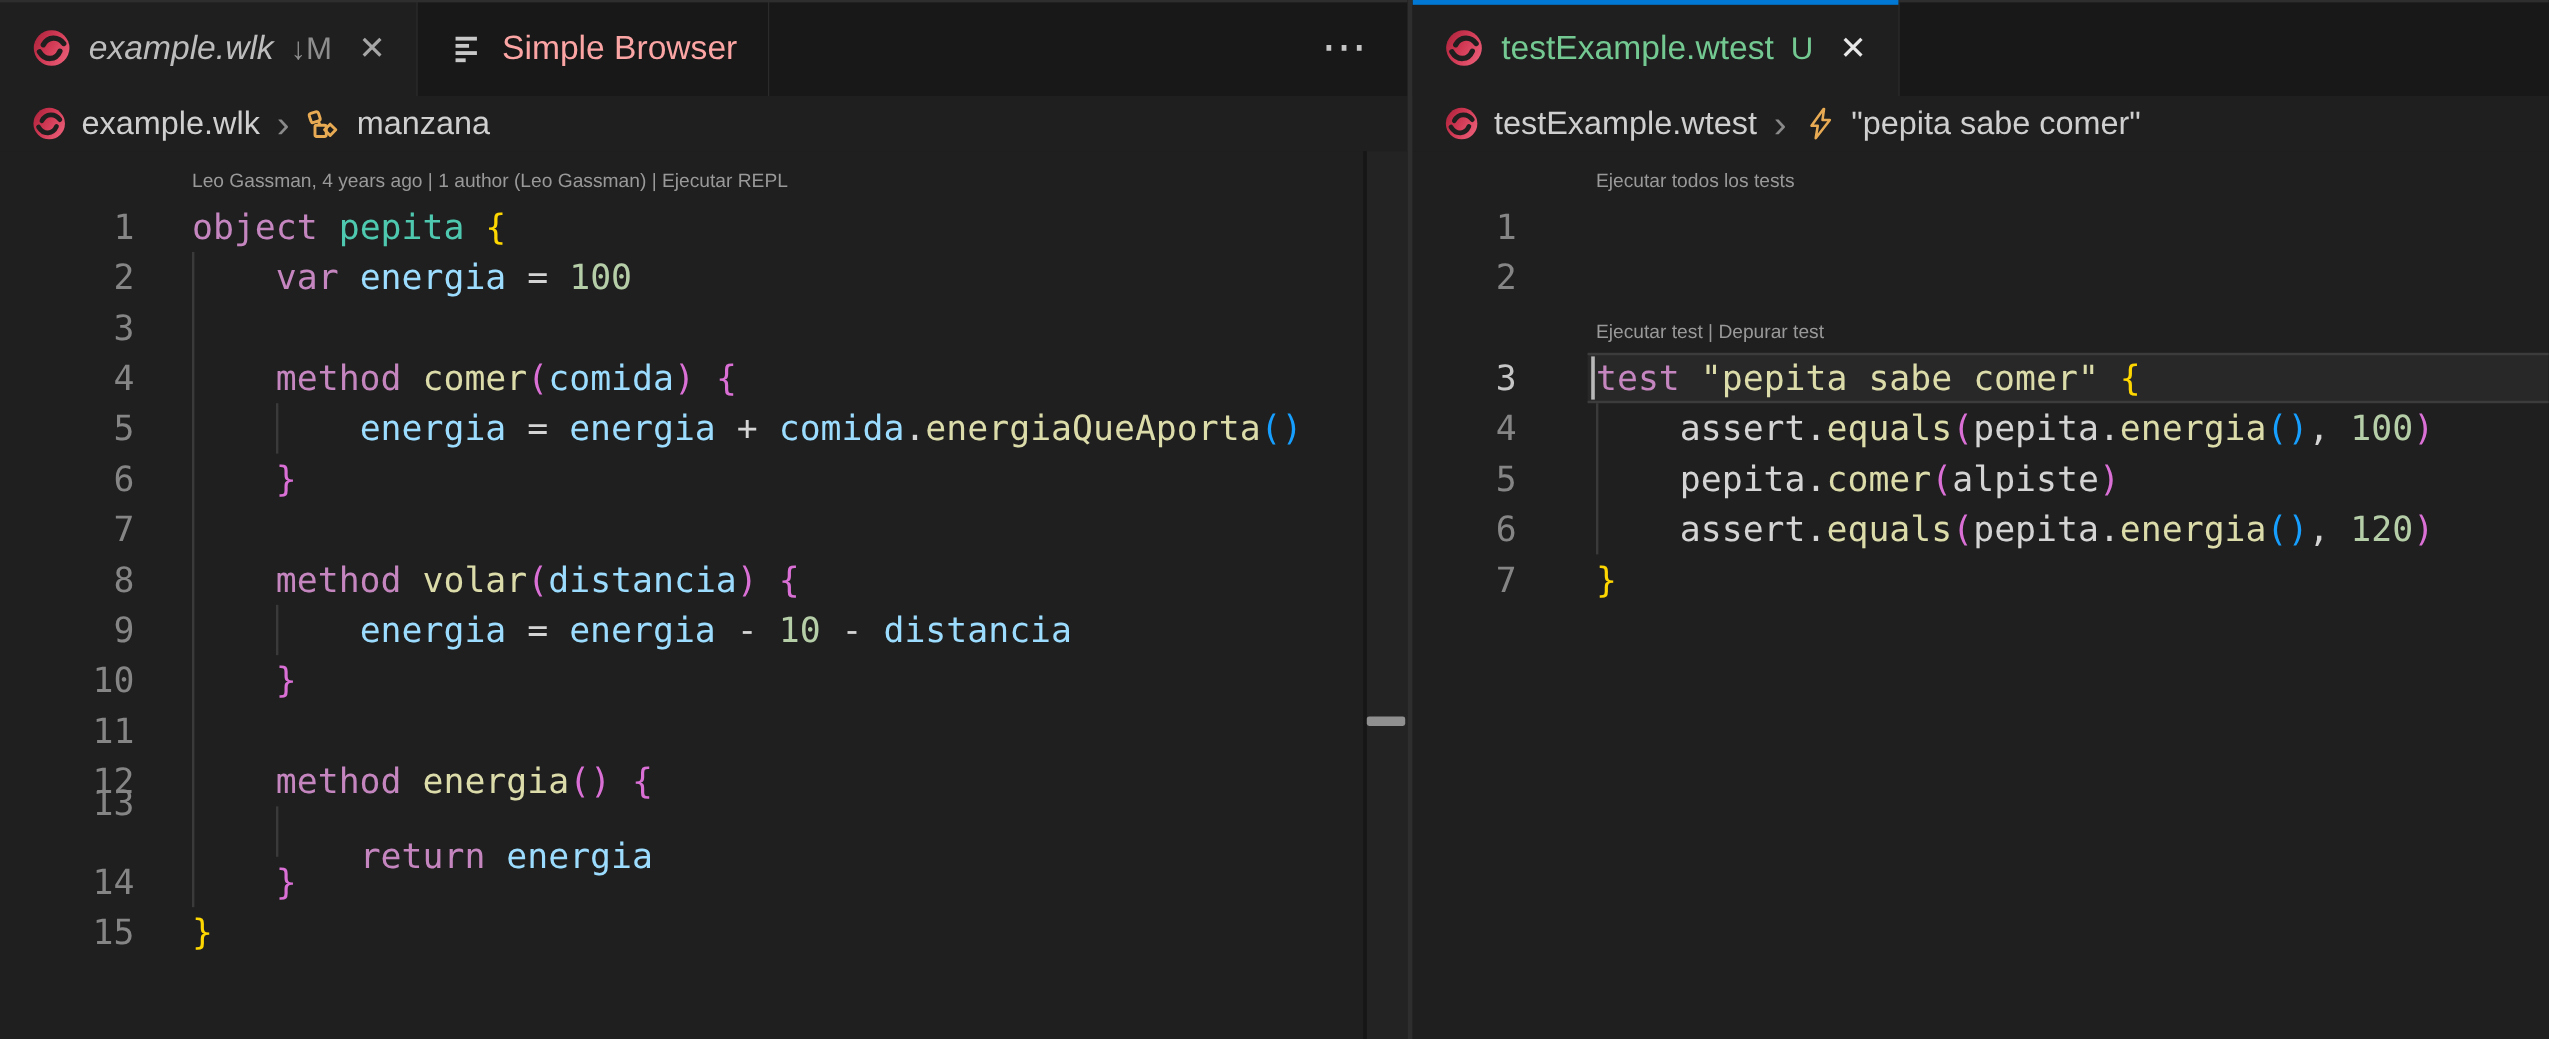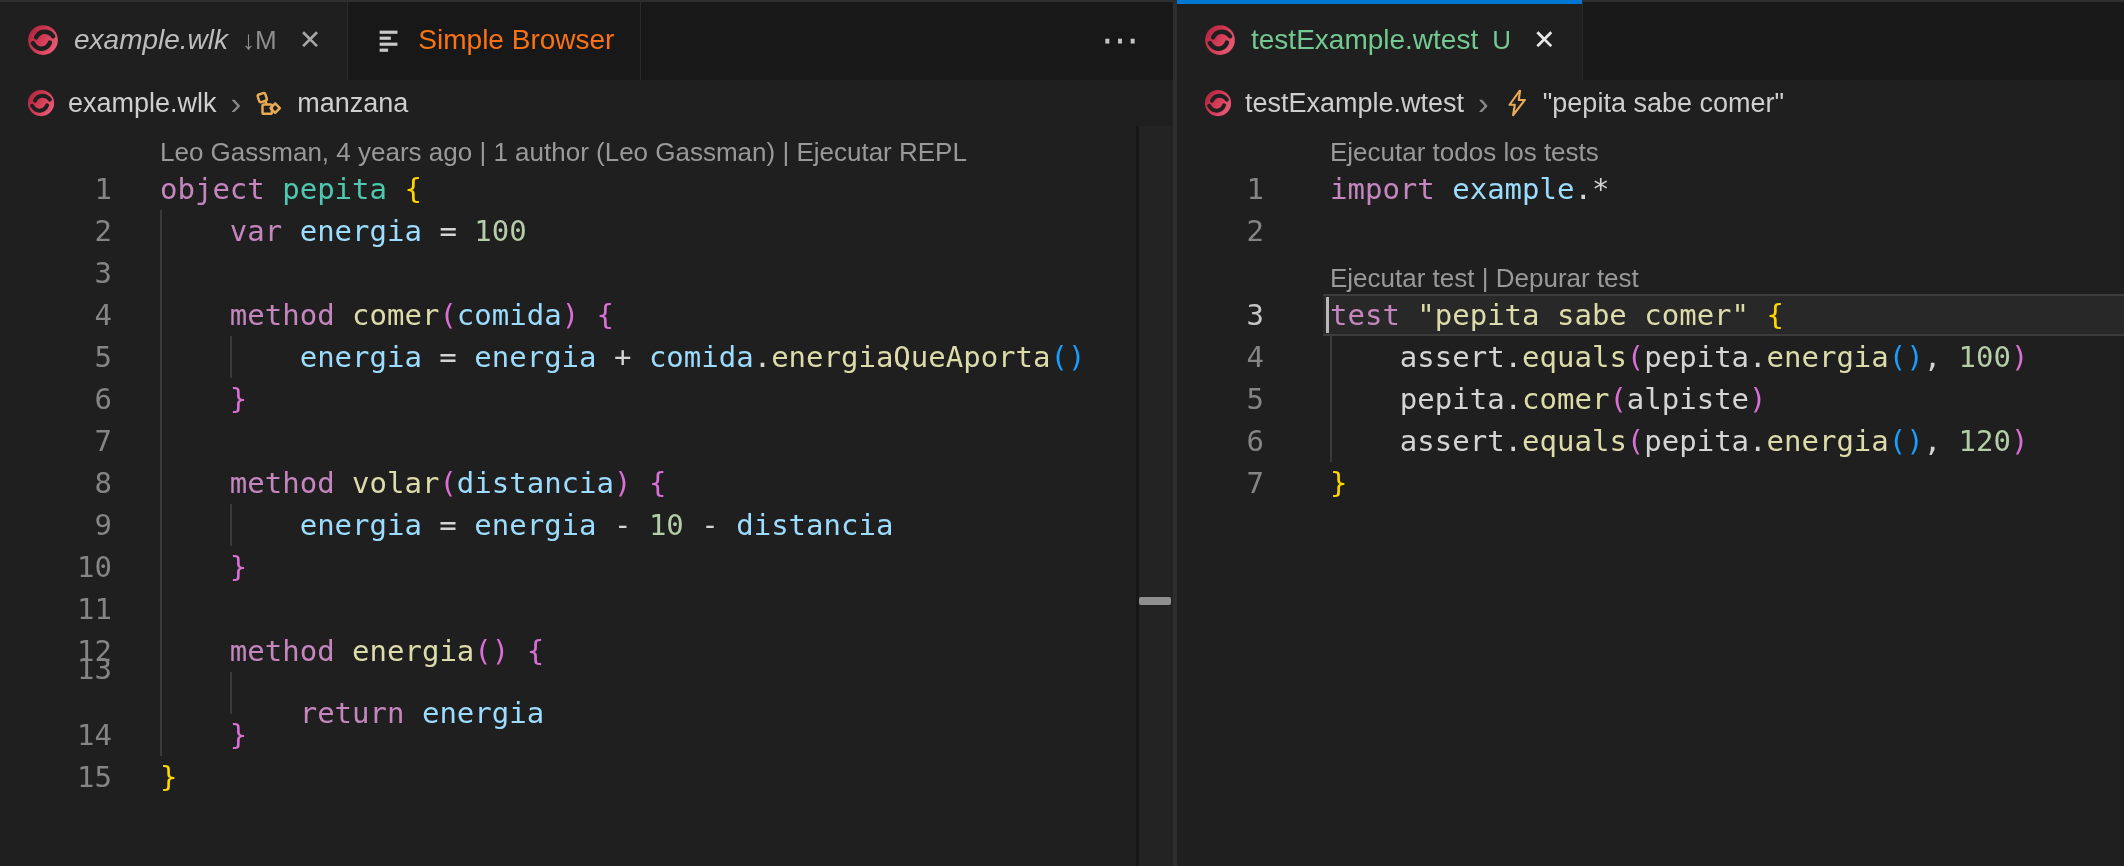--- a/index.html
+++ b/index.html
@@ -7,42 +7,42 @@
     font-family:"Liberation Sans",sans-serif}
   .pane{position:absolute;top:0;bottom:0;background:#1f1f1f;overflow:hidden}
   #left-pane{left:0;width:1173px}
   #right-pane{left:1177px;width:947px}
   #sash{position:absolute;left:1173px;width:4px;top:0;bottom:0;background:#2e2e2e;z-index:5}
   .tabbar{position:absolute;left:0;right:0;top:0;height:80px;background:#181818;display:flex}
   .topline{position:absolute;left:0;right:0;top:0;height:2px;background:#2e2e2e;z-index:2}
   .tab{position:relative;display:flex;align-items:center;gap:14px;padding:0 26px;height:80px;
     border-right:1px solid #2b2b2b;font-size:28px;flex:none}
   .tab.active{background:#1f1f1f}
-  .tab .title{color:#f97316;white-space:nowrap}
+  .tab .title{color:#fca5a5;white-space:nowrap}
   .tab.preview .title{font-style:italic;color:#bdbdbd}
   .tab.untracked .title{color:#73c991}
   .badge{font-size:26px;color:#8d8d8d;white-space:nowrap}
   .tab.untracked .badge{color:#73c991}
   .close{font-size:27px;color:#a6a6a6;margin-left:8px}
   .tab.untracked .close{color:#e8e8e8}
   .blue-top{position:absolute;top:0;left:0;right:0;height:4px;background:#0078d4;z-index:3}
   .strip-fill{flex:1;display:flex;align-items:center;justify-content:flex-end;padding-right:34px}
   .more{font-size:38px;color:#c5c5c5;line-height:1}
   .breadcrumbs{position:absolute;top:80px;left:0;right:0;height:46px;display:flex;align-items:center;
     padding-left:26px;gap:12px;font-size:27px;color:#cfcfcf;background:#1f1f1f}
   .bc-sep{color:#8a8a8a;font-size:32px;margin:0 2px;line-height:1}
   .bc-label{white-space:nowrap}
   .icon{display:inline-flex;align-items:center;justify-content:center}
   .editor{position:absolute;top:126px;left:0;right:0;bottom:0;
     font-family:"DejaVu Sans Mono",monospace;font-size:29px}
   .line{position:absolute;left:0;right:0;height:42px;line-height:42px;z-index:2}
   .ln{position:absolute;top:0;left:0;text-align:right;color:#858585}
   .ln.active{color:#c6c6c6}
   .code{position:absolute;top:0;white-space:pre}
-  .lens{position:absolute;font-family:"Liberation Sans",sans-serif;font-size:26px;color:#999999;
+  .lens{position:absolute;font-family:"Liberation Sans",sans-serif;font-size:16px;color:#999999;
     height:42px;line-height:52px;white-space:pre;z-index:2}
   .guide{position:absolute;width:2px;background:#3a3a3a;z-index:1}
   .curline{position:absolute;right:0;height:42px;background:rgba(255,255,255,0.045);
     border-top:2px solid #3c3c3c;border-bottom:2px solid #3c3c3c;z-index:0}
   .cursor{position:absolute;width:3px;background:#b8b8b8;z-index:4}
   .ovr-border{position:absolute;top:0;bottom:0;background:#161616;z-index:3}
   .ovr-strip{position:absolute;top:0;bottom:0;background:rgba(255,255,255,0.02);z-index:3}
   .ovr-dash{position:absolute;background:#8f8f8f;border-radius:2px;z-index:4}
   svg{display:block}
 </style>
@@ -215,21 +215,20 @@
         <svg viewBox="0 0 32 32" width="100%" height="100%">
           <path d="M19 2 L7.5 18 h6 L11.5 30 L25 12.5 h-7 L19.5 2 Z" fill="none" stroke="#e8ab53" stroke-width="2.4" stroke-linejoin="round"></path>
         </svg>
       </span>
     <span class="bc-label">"pepita sabe comer"</span>
   </div>
   <div class="editor" id="right-editor">
       <div class="lens" style="top: 0px; left: 153px;"><span>Ejecutar todos los tests</span></div>
       <div class="line" style="top: 42px;">
         <span class="ln" style="width: 87px;">1</span>
-        <span class="code" style="left: 153px;"><span style="color: rgb(197, 134, 192);">import</span><span style="color: rgb(212, 212, 212);"> </span><span style="color: rgb(156, 220, 254);">example</span><span style="color: rgb(212, 212, 212);">.*</span></span>
       </div>
       <div class="line" style="top: 84px;">
         <span class="ln" style="width: 87px;">2</span>
         <span class="code" style="left: 153px;"></span>
       </div>
       <div class="lens" style="top: 126px; left: 153px;"><span>Ejecutar test</span><span> | </span><span>Depurar test</span></div>
       <div class="curline" style="top: 168px; left: 146px;"></div>
       <div class="line" style="top: 168px;">
         <span class="ln active" style="width: 87px;">3</span>
         <span class="code" style="left: 153px;"><span style="color: rgb(197, 134, 192);">test</span><span style="color: rgb(212, 212, 212);"> </span><span style="color: rgb(220, 220, 170);">"pepita sabe comer"</span><span style="color: rgb(212, 212, 212);"> </span><span style="color: rgb(255, 215, 0);">{</span></span>

